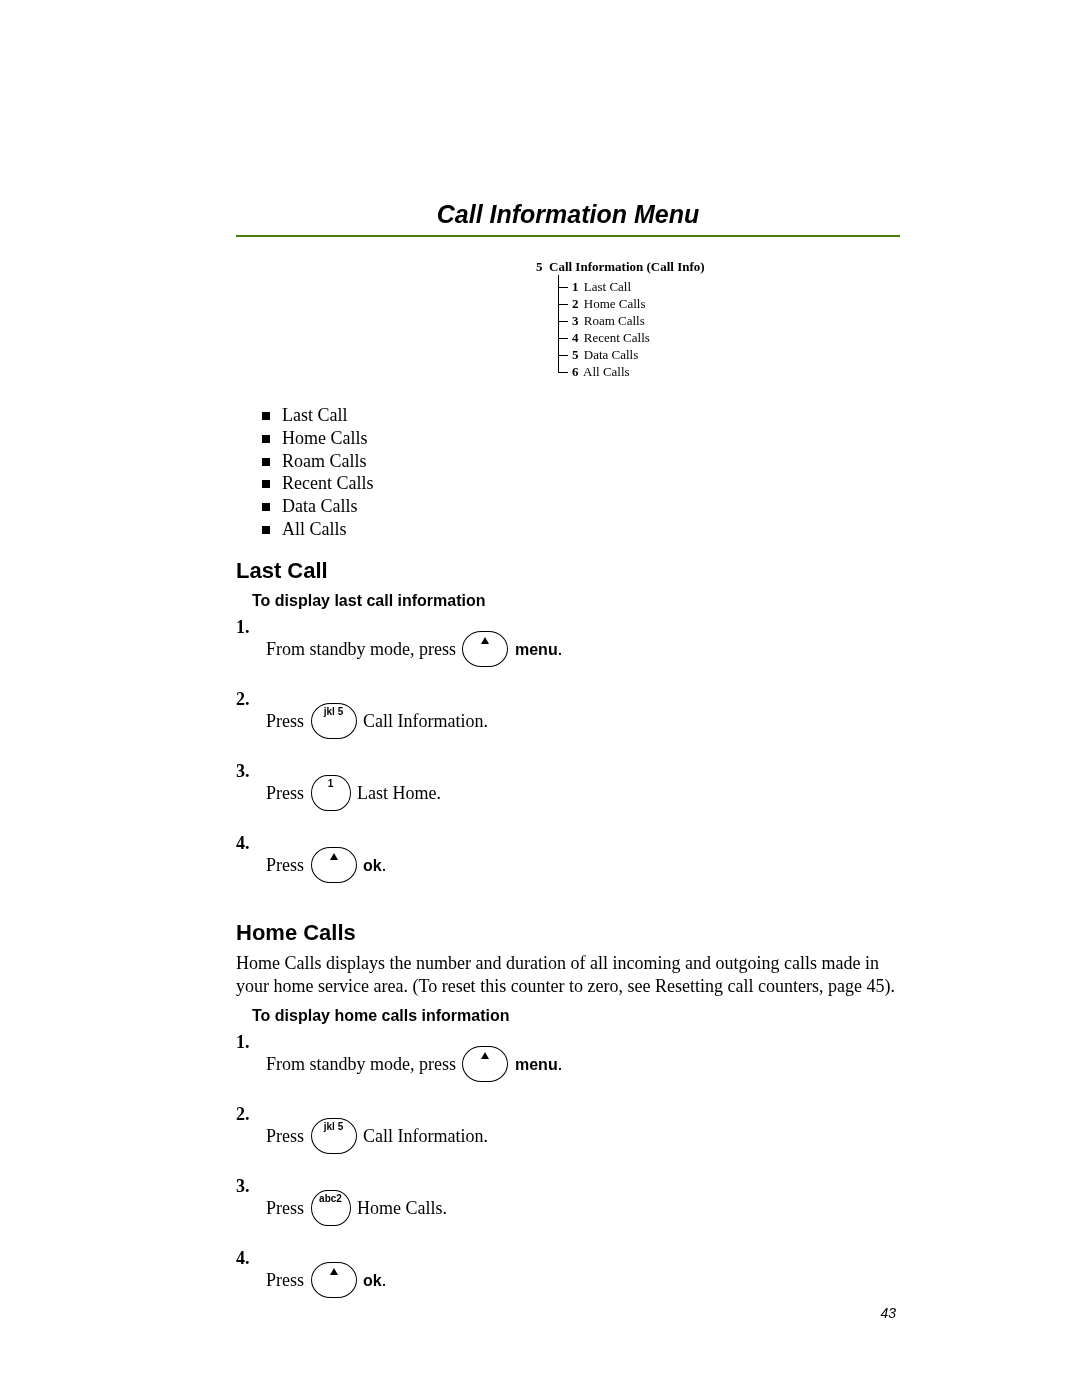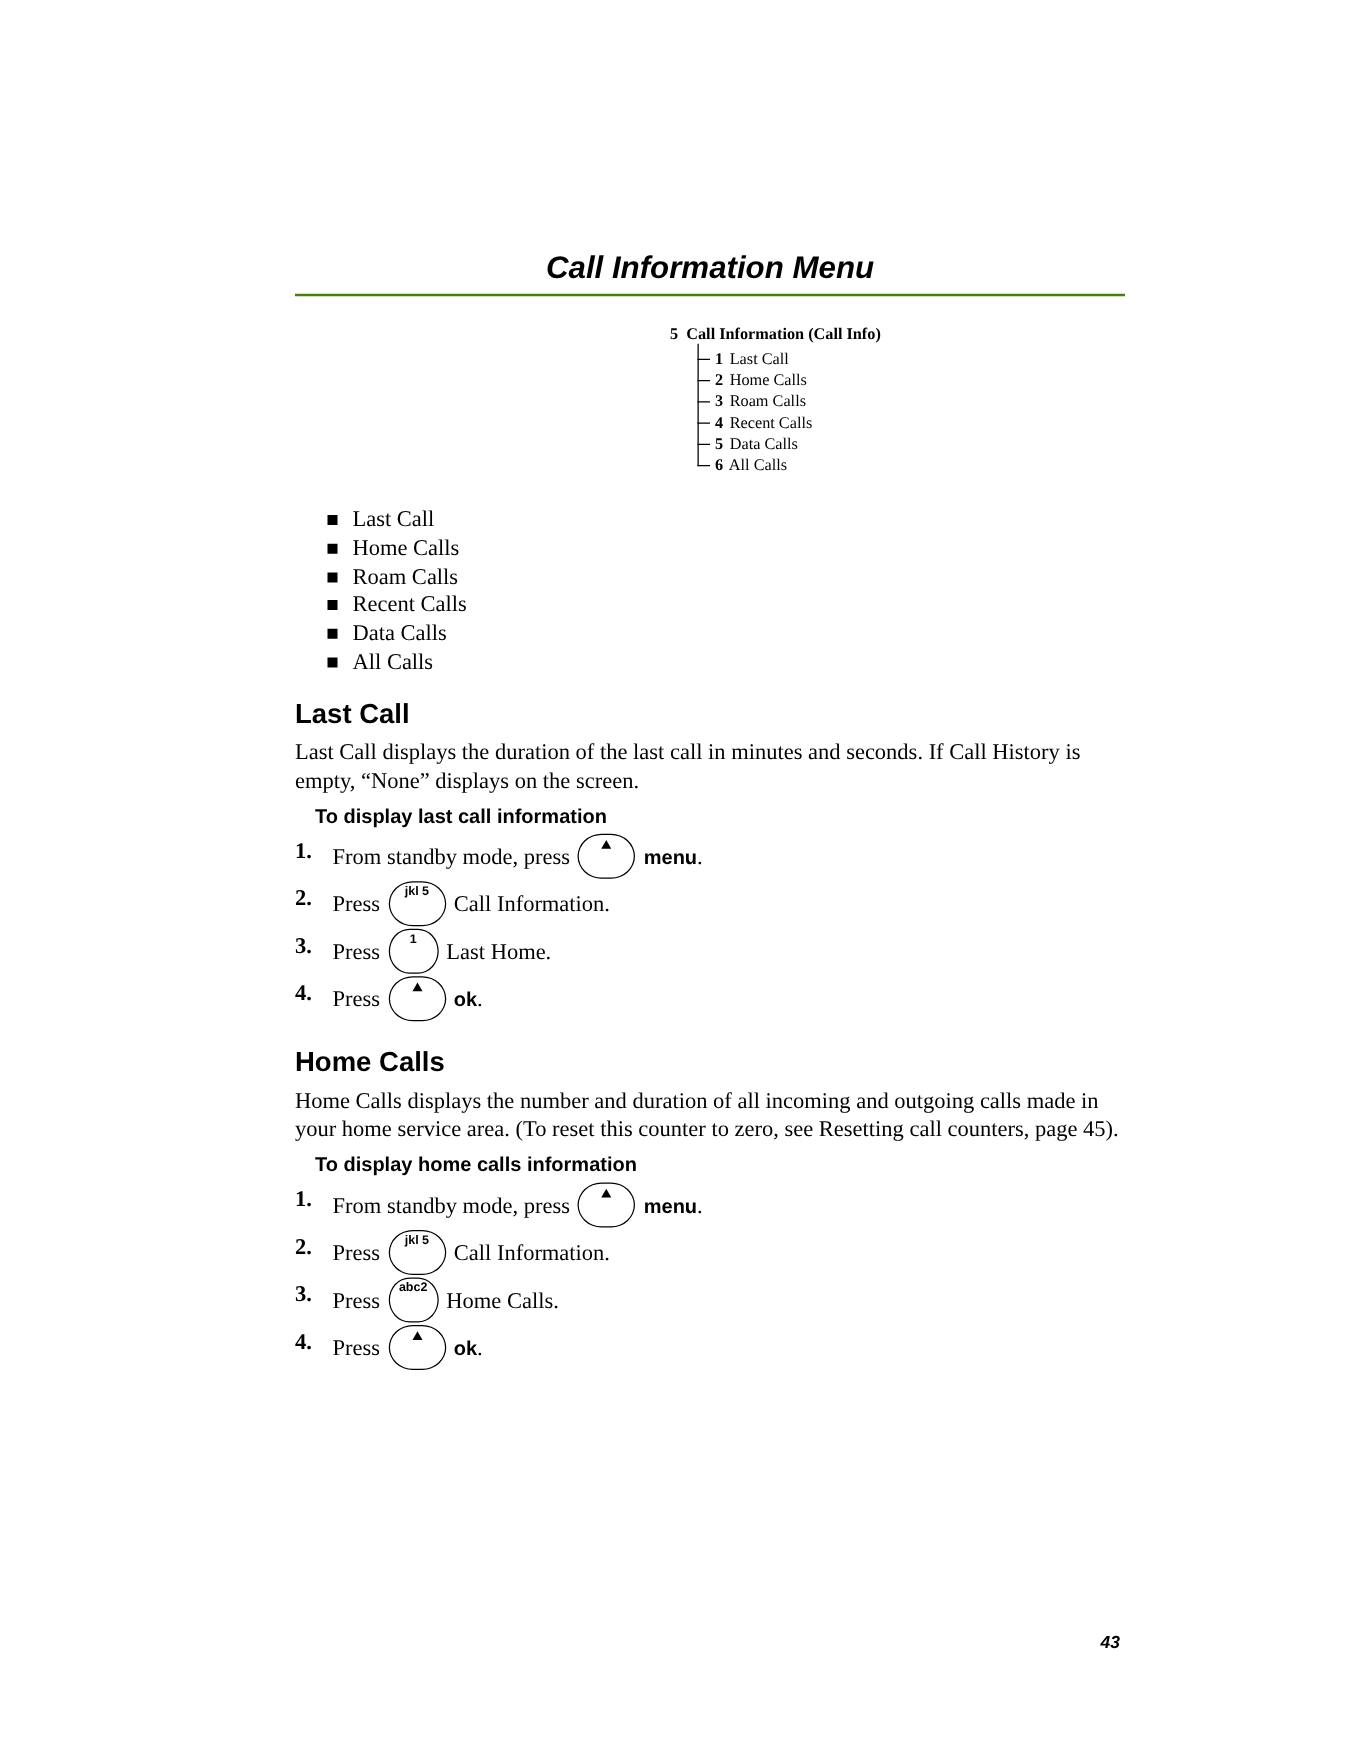--- a/index.html
+++ b/index.html
@@ -130,35 +130,35 @@
     border: 1px solid #000;
     border-radius: 50% / 60%;
     width: 46px;
     height: 36px;
     line-height: 15px;
     font-family: Arial, Helvetica, sans-serif;
     font-size: 10px;
     font-weight: bold;
     text-align: center;
     vertical-align: middle;
-    margin: 0 2px;
+    margin: 17px 2px;
     position: relative;
     top: -2px;
     box-sizing: border-box;
   }
   .key.narrow { width: 40px; }
   .key svg { display: inline-block; vertical-align: middle; }
   .bold-sans { font-family: Arial, Helvetica, sans-serif; font-weight: bold; font-size: 16px; }
   .page-num {
     position: absolute;
     right: 184px;
     bottom: 76px;
     font-family: Arial, Helvetica, sans-serif;
     font-style: italic;
-    font-weight: bold;
+    font-weight: normal;
     font-size: 14px;
   }
 </style>
 </head>
 <body>
 
 <div class="page">
 
   <div class="title-block">
     <span class="title-text">Call Information Menu</span>
@@ -183,21 +183,20 @@
   <ul class="square-list">
     <li>Last Call</li>
     <li>Home Calls</li>
     <li>Roam Calls</li>
     <li>Recent Calls</li>
     <li>Data Calls</li>
     <li>All Calls</li>
   </ul>
 
   <h2 class="section">Last Call</h2>
-  <p class="body-para">Last Call displays the duration of the last call in minutes and seconds. If Call History is empty, “None” displays on the screen.</p>
   <div class="sub-head">To display last call information</div>
   <ol class="steps">
     <li>
       <span class="step-num">1.</span>
       <span>From standby mode, press </span>
       <span class="key"><svg width="10" height="10" viewBox="0 0 10 10">
             <polygon points="5,1 9,8 1,8" fill="#000"></polygon>
           </svg></span>
       <span class="bold-sans">menu</span><span>.</span>
     </li>

